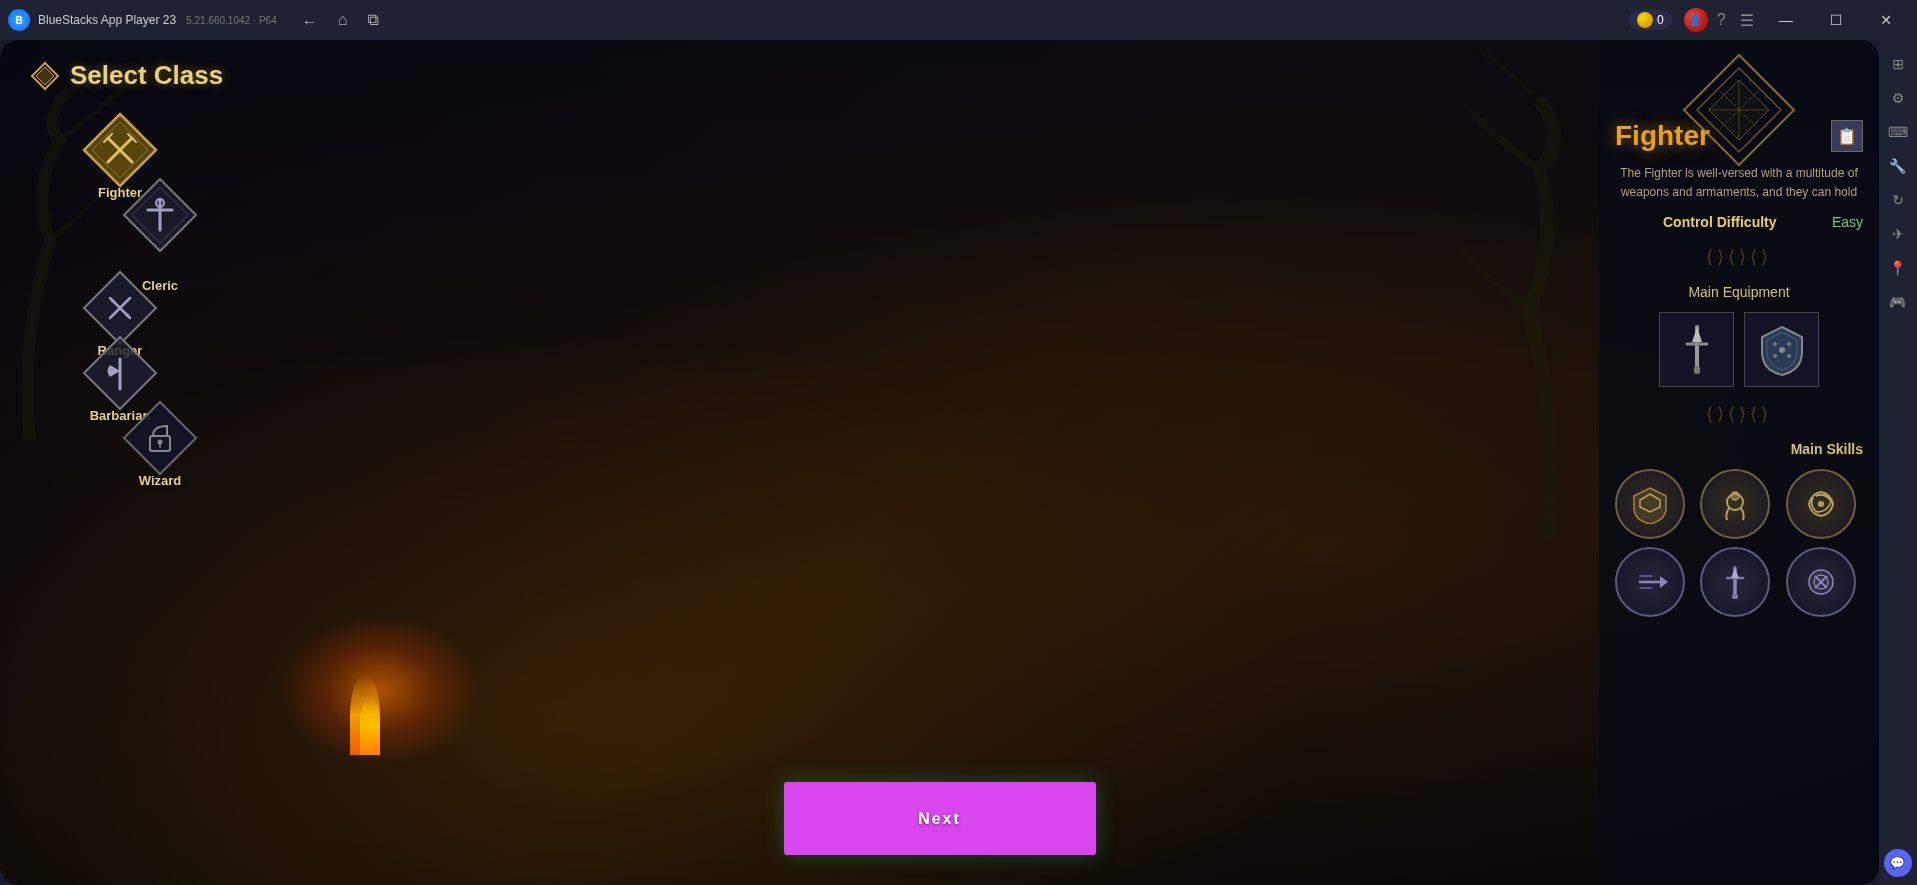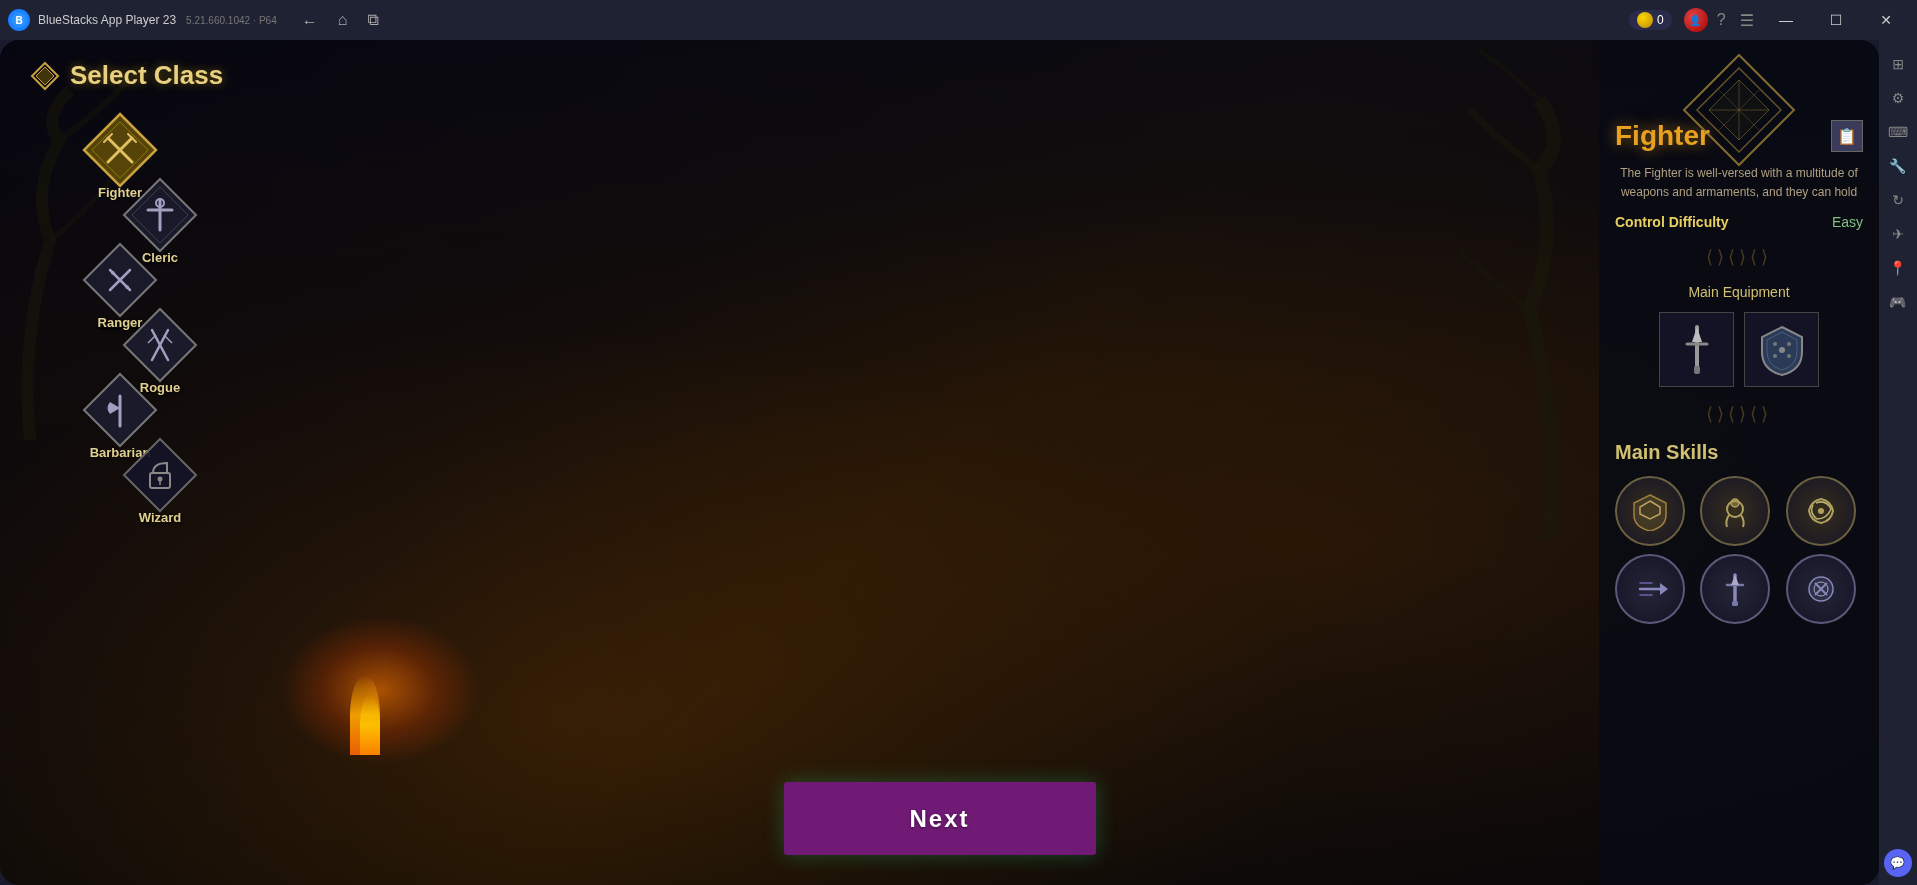--- a/index.html
+++ b/index.html
@@ -304,20 +304,21 @@
 
     #difficulty-row {
       display: flex;
       align-items: center;
       justify-content: space-between;
     }
     #difficulty-label {
       color: #e8d060;
       font-size: 14px;
       font-weight: bold;
+      margin-left: 48px;
     }
     #difficulty-value {
       color: #80c080;
       font-size: 14px;
     }
 
     #main-equipment-title {
       color: #d0c070;
       font-size: 14px;
       font-weight: normal;
@@ -335,23 +336,23 @@
       border: 1px solid #444;
       display: flex;
       align-items: center;
       justify-content: center;
       color: #888;
       font-size: 28px;
     }
 
     #main-skills-title {
       color: #d0c070;
-      font-size: 20px;
-      font-weight: bold;
-      text-align: left;
+      font-size: 14px;
+      font-weight: bold;
+      text-align: right;
     }
     #skills-grid {
       display: grid;
       grid-template-columns: repeat(3, 1fr);
       gap: 8px;
     }
     .skill-slot {
       width: 70px;
       height: 70px;
       background: rgba(20,20,40,0.9);
@@ -366,24 +367,24 @@
     }
 
     
     #next-button {
       position: absolute;
       bottom: 30px;
       left: 50%;
       transform: translateX(-50%);
       width: 312px;
       height: 73px;
-      background: #701a75;
+      background: #d946ef;
       border: none;
       color: white;
-      font-size: 24px;
+      font-size: 16px;
       font-weight: bold;
       cursor: pointer;
       letter-spacing: 2px;
       border-radius: 3px;
       text-shadow: 0 1px 3px rgba(0,0,0,0.5);
       box-shadow: 0 0 20px rgba(40,160,100,0.4);
     }
 
     
     .tree-branch {
@@ -499,21 +500,21 @@
 
           <line x1="28" y1="28" x2="52" y2="52" stroke="#e0c060" stroke-width="3" stroke-linecap="round"></line>
           <line x1="52" y1="28" x2="28" y2="52" stroke="#e0c060" stroke-width="3" stroke-linecap="round"></line>
           <line x1="24" y1="32" x2="32" y2="24" stroke="#e0c060" stroke-width="2" stroke-linecap="round"></line>
           <line x1="56" y1="32" x2="48" y2="24" stroke="#e0c060" stroke-width="2" stroke-linecap="round"></line>
         </svg>
       </div>
       <span class="class-label">Fighter</span>
     </div>
 
-    <div class="class-item" id="class-cleric" style="margin-left:80px; margin-top:-30px;">
+    <div class="class-item" id="class-cleric" style="margin-left:80px; margin-top:-30px;gap:28px;">
       <div class="class-diamond">
         <svg width="80" height="80" viewBox="0 0 80 80">
           <polygon points="40,4 76,40 40,76 4,40" fill="rgba(30,30,50,0.8)" stroke="#777" stroke-width="2"></polygon>
           <polygon points="40,12 68,40 40,68 12,40" fill="none" stroke="rgba(120,120,120,0.4)" stroke-width="1"></polygon>
 
           <line x1="40" y1="25" x2="40" y2="55" stroke="#a0a0c0" stroke-width="3" stroke-linecap="round"></line>
           <line x1="28" y1="35" x2="52" y2="35" stroke="#a0a0c0" stroke-width="3" stroke-linecap="round"></line>
           <circle cx="40" cy="28" r="4" fill="none" stroke="#a0a0c0" stroke-width="2"></circle>
         </svg>
       </div>
@@ -527,33 +528,20 @@
 
           <line x1="30" y1="30" x2="50" y2="50" stroke="#a0a0c0" stroke-width="2.5" stroke-linecap="round"></line>
           <line x1="50" y1="30" x2="30" y2="50" stroke="#a0a0c0" stroke-width="2.5" stroke-linecap="round"></line>
           <polygon points="30,30 35,32 32,35" fill="#a0a0c0"></polygon>
           <polygon points="50,50 45,48 48,45" fill="#a0a0c0"></polygon>
         </svg>
       </div>
       <span class="class-label">Ranger</span>
     </div>
 
-    <div class="class-item" id="class-rogue" style="margin-left:80px; margin-top:-30px;">
-      <div class="class-diamond">
-        <svg width="80" height="80" viewBox="0 0 80 80">
-          <polygon points="40,4 76,40 40,76 4,40" fill="rgba(30,30,50,0.8)" stroke="#777" stroke-width="2"></polygon>
-
-          <line x1="32" y1="25" x2="48" y2="55" stroke="#a0a0c0" stroke-width="2.5" stroke-linecap="round"></line>
-          <line x1="48" y1="25" x2="32" y2="55" stroke="#a0a0c0" stroke-width="2.5" stroke-linecap="round"></line>
-          <line x1="28" y1="38" x2="36" y2="30" stroke="#a0a0c0" stroke-width="1.5"></line>
-          <line x1="44" y1="30" x2="52" y2="38" stroke="#a0a0c0" stroke-width="1.5"></line>
-        </svg>
-      </div>
-      <span class="class-label">Rogue</span>
-    </div>
 
     <div class="class-item" id="class-barbarian" style="margin-top:-30px;">
       <div class="class-diamond">
         <svg width="80" height="80" viewBox="0 0 80 80">
           <polygon points="40,4 76,40 40,76 4,40" fill="rgba(30,30,50,0.8)" stroke="#777" stroke-width="2"></polygon>
 
           <line x1="40" y1="26" x2="40" y2="56" stroke="#a0a0c0" stroke-width="3" stroke-linecap="round"></line>
           <path d="M30,32 Q25,38 30,44 L40,38 Z" fill="#a0a0c0"></path>
         </svg>
       </div>

